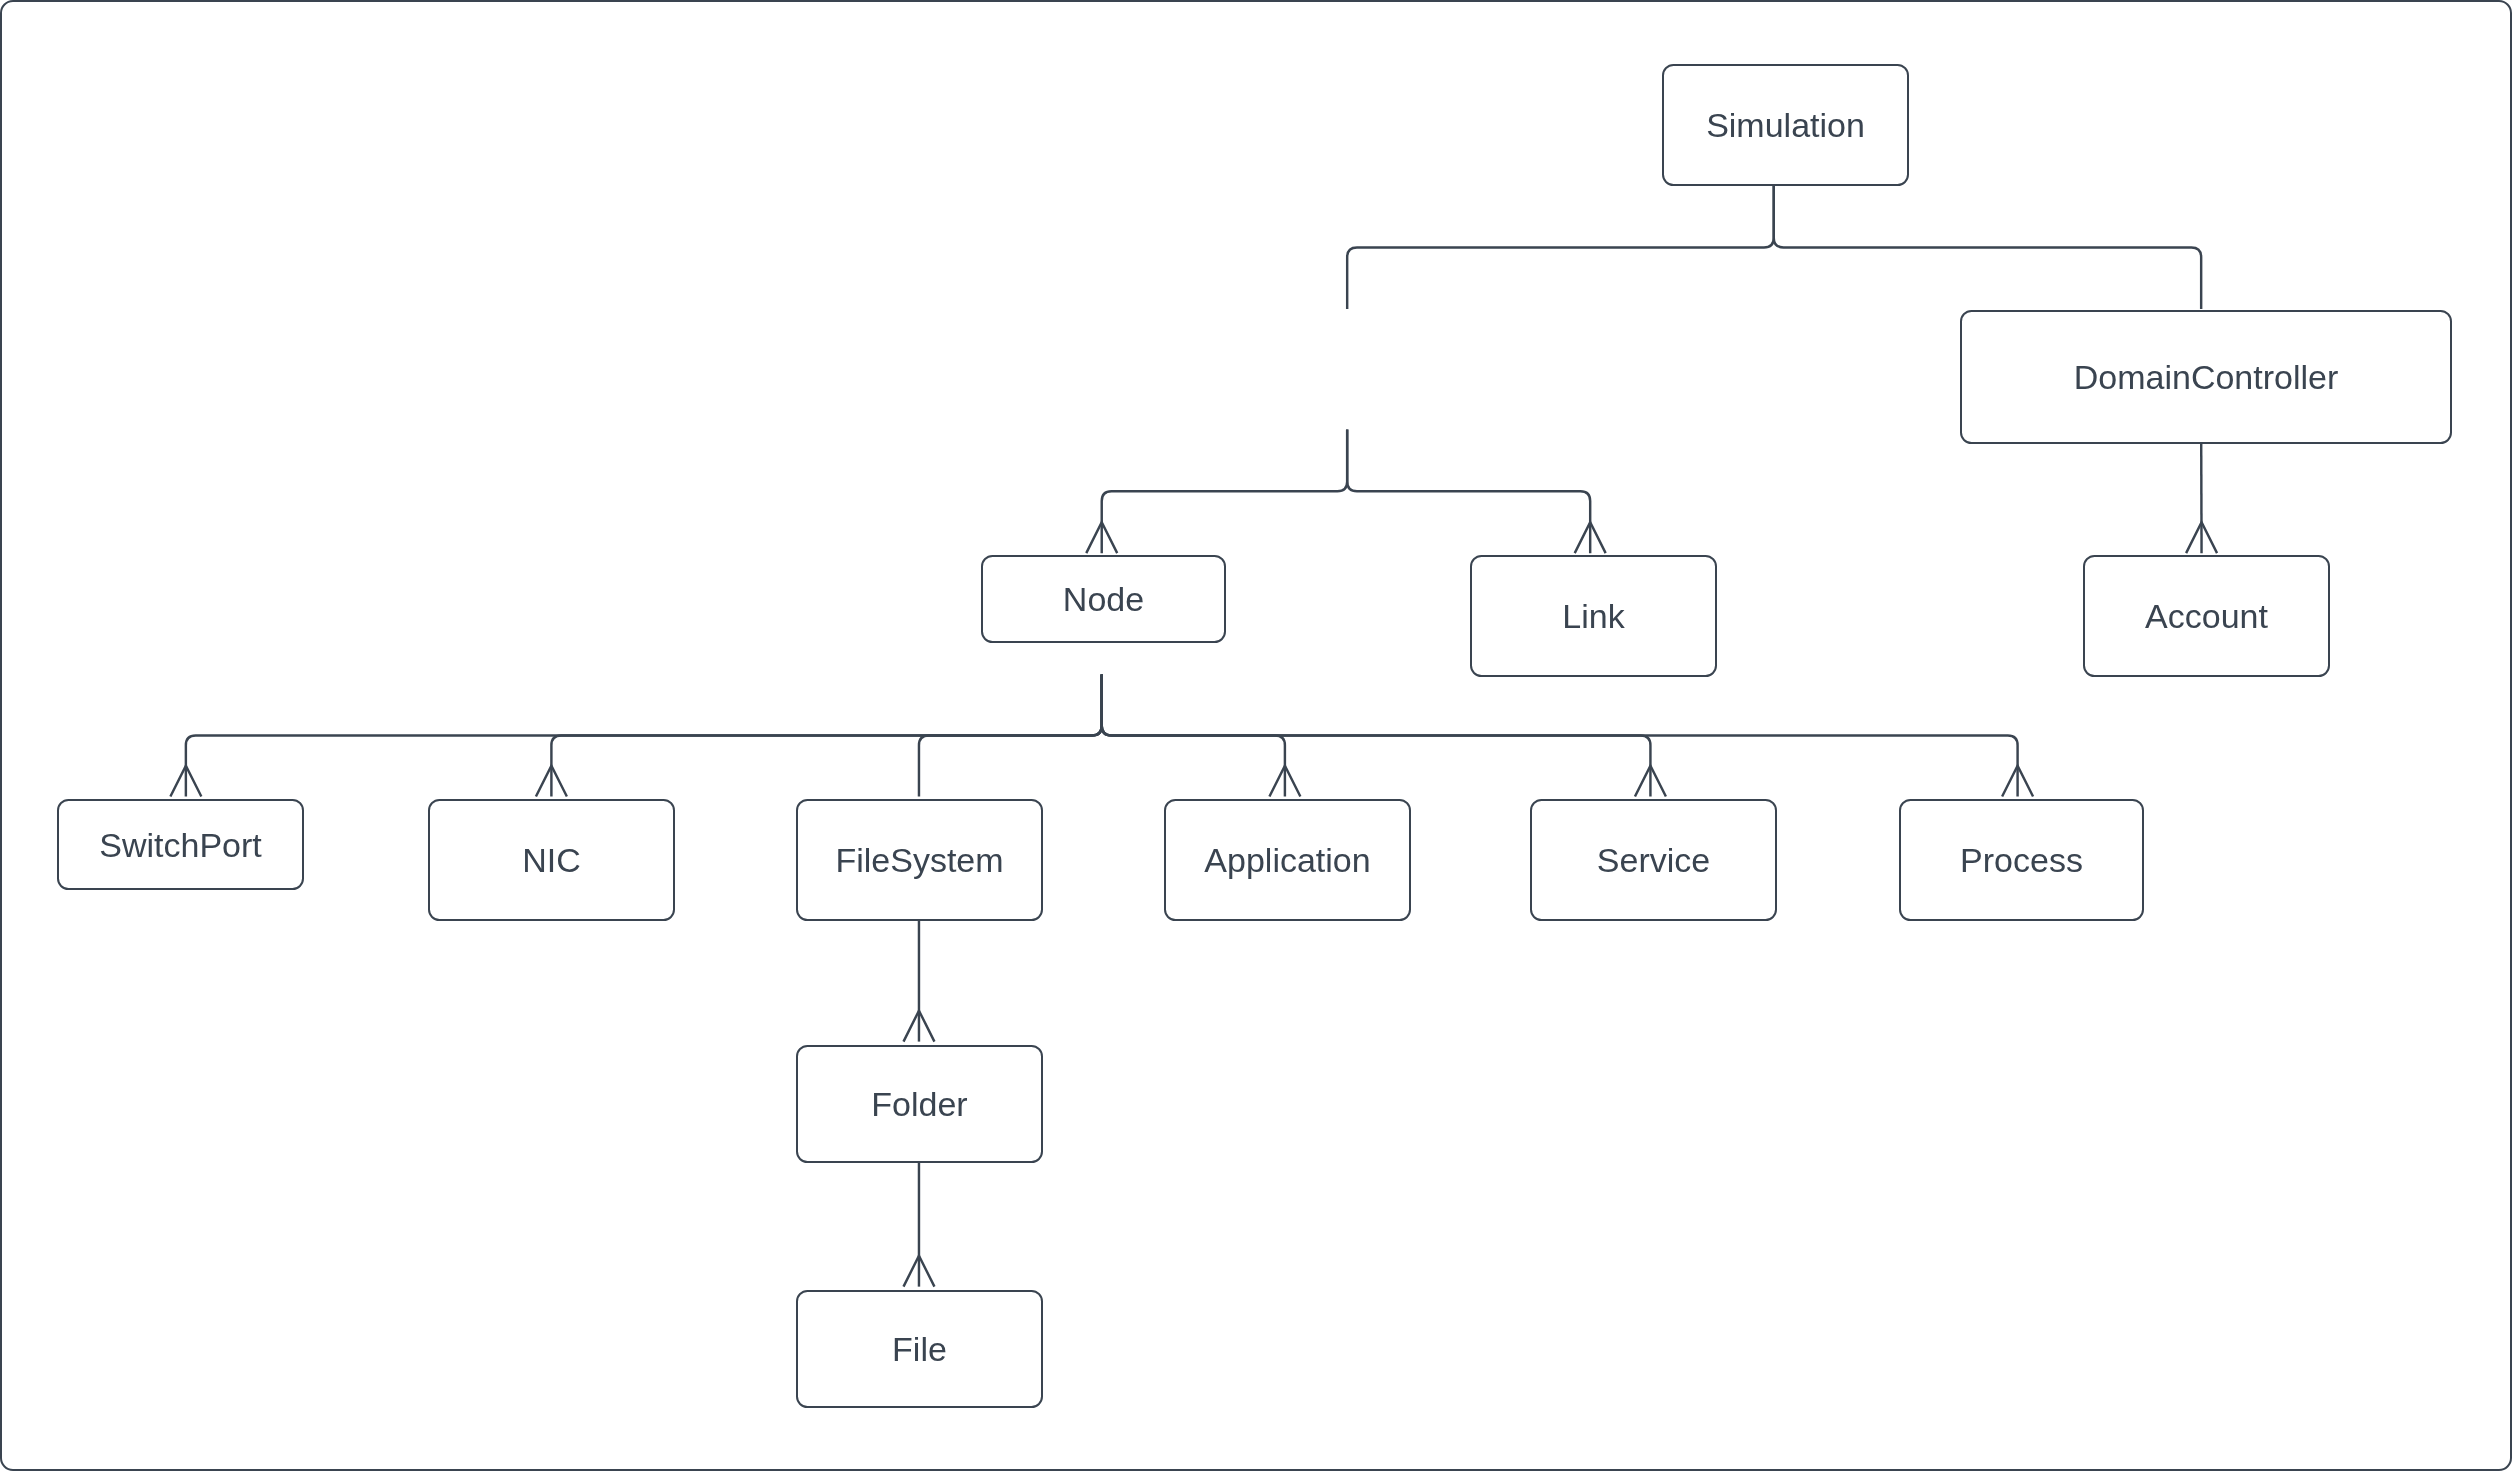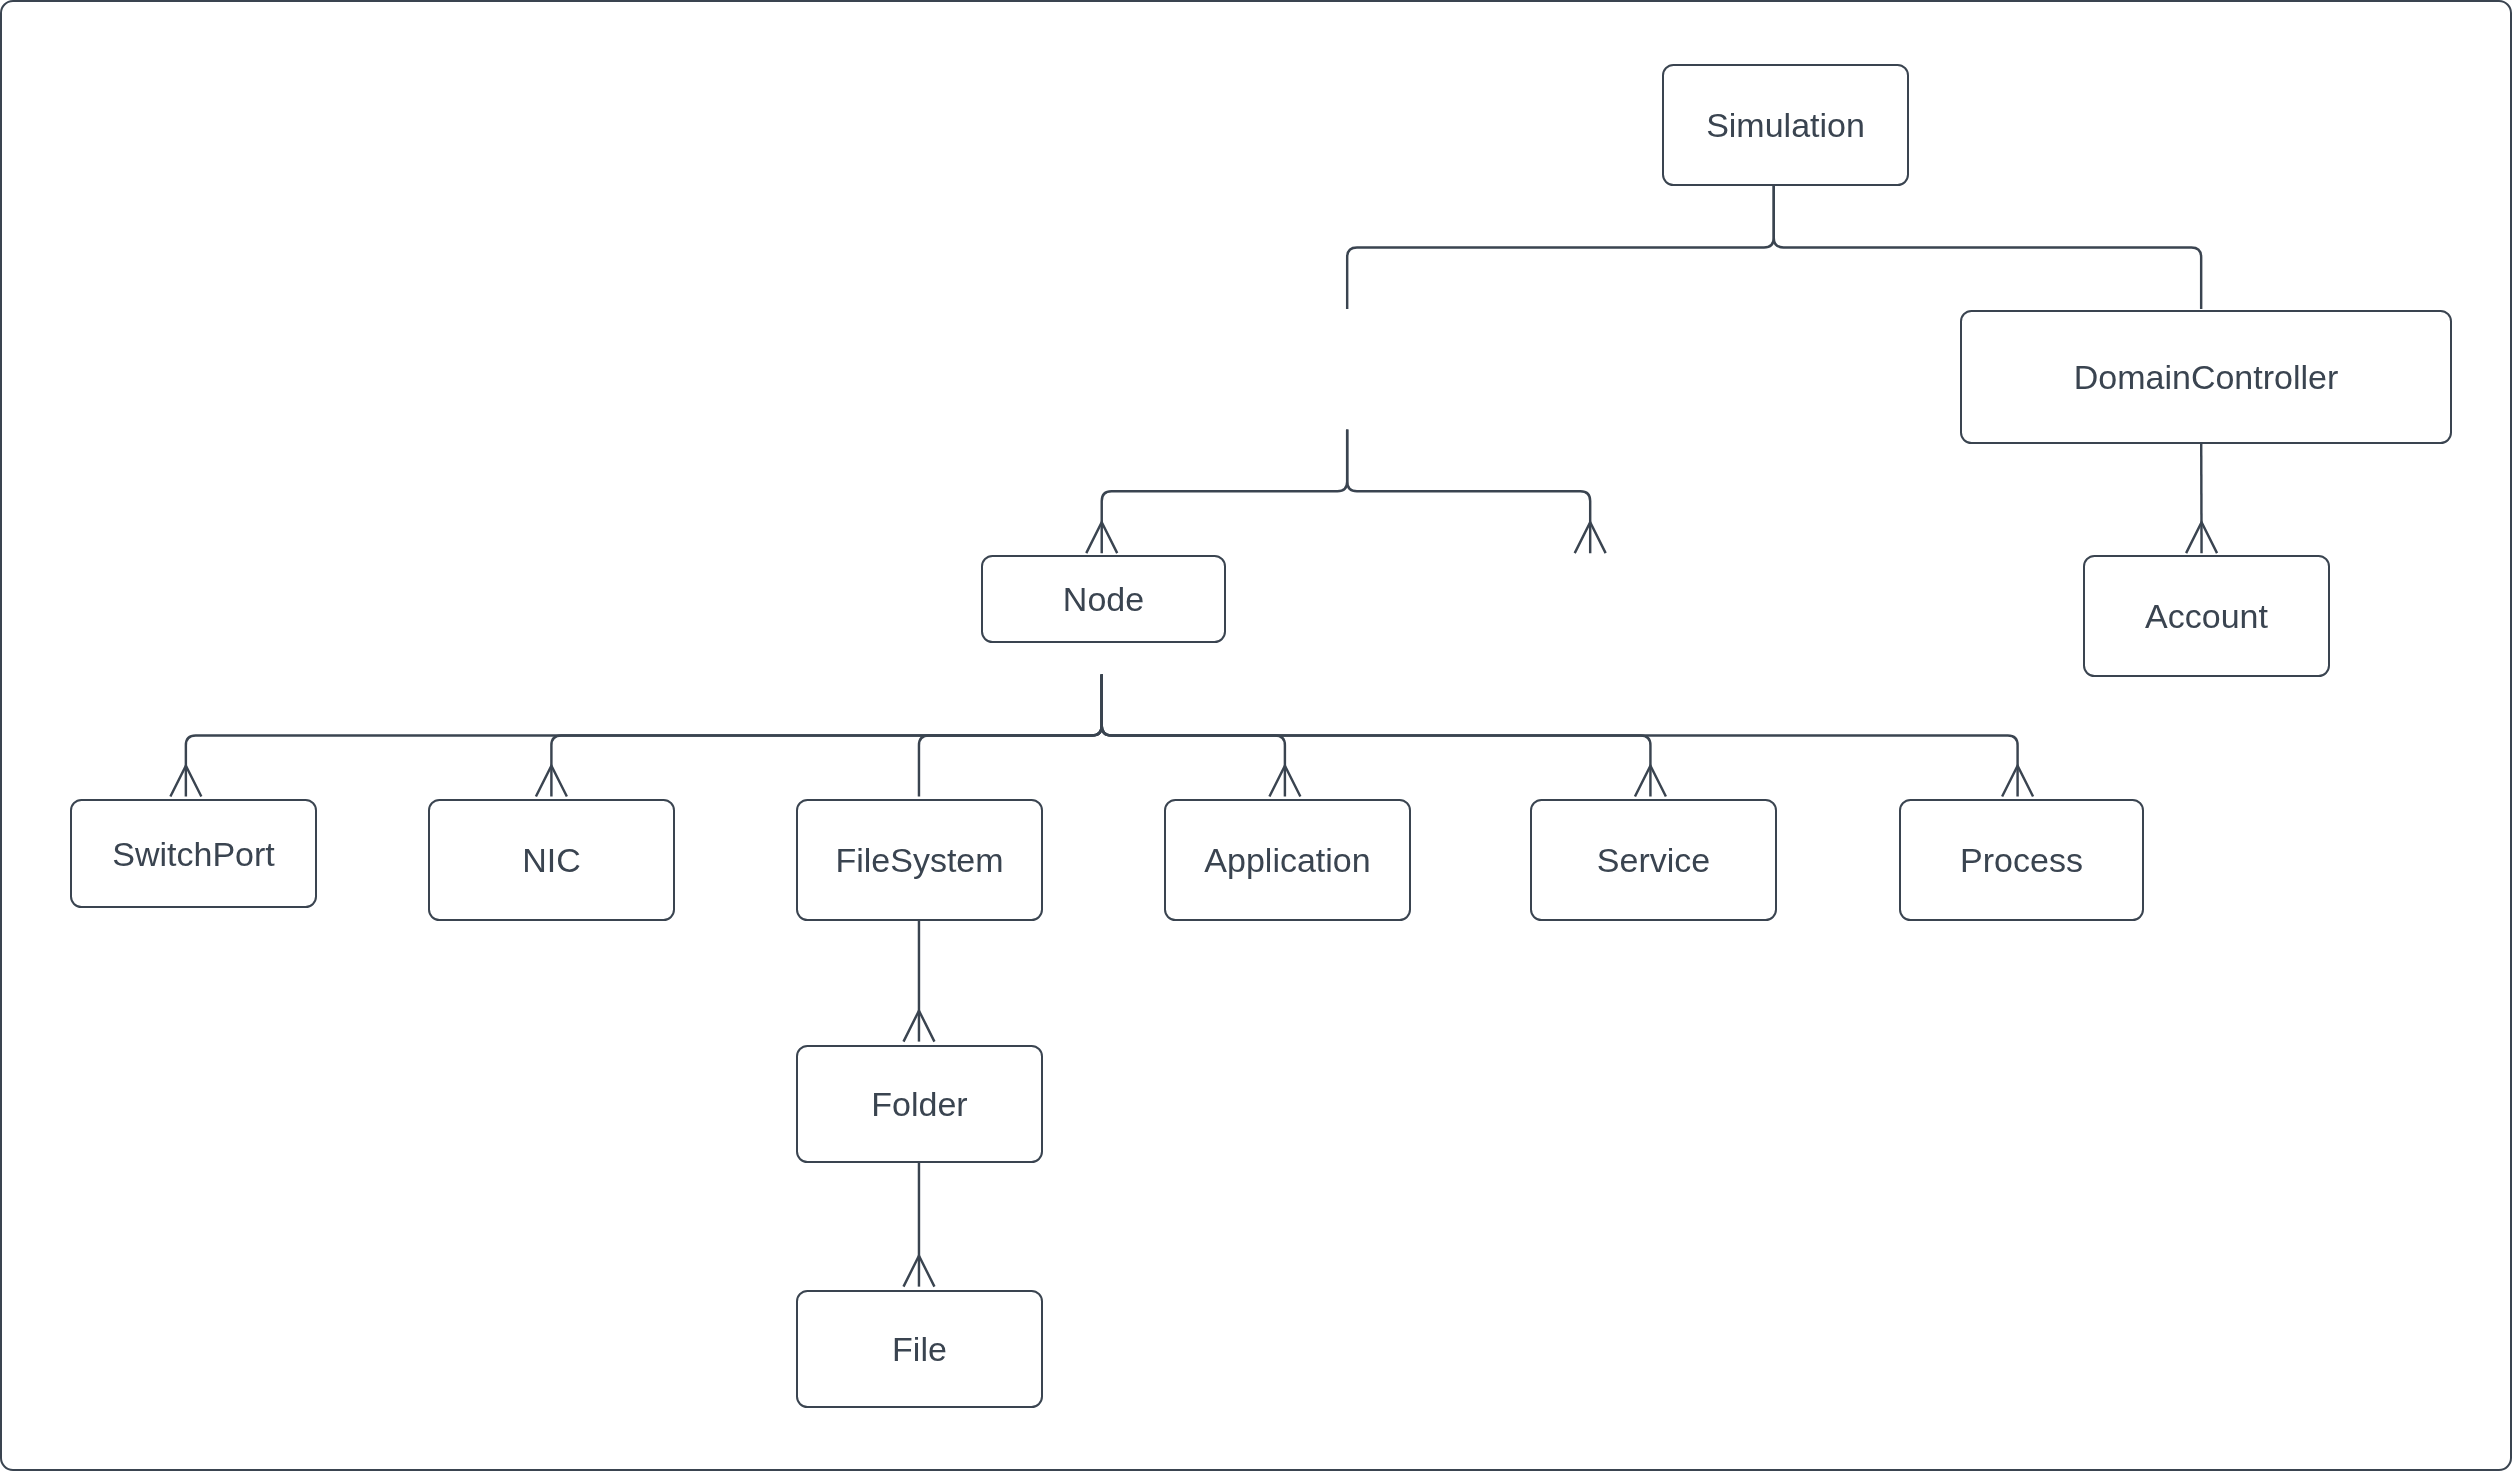--- a/index.html
+++ b/index.html
@@ -81,24 +81,27 @@
 
 <div class="node" style="left: 1652px; top: 62px; width: 247px; height: 122px; margin-left: 8px;">
       <span class="label">Simulation</span>
     </div>
     <div class="node" style="left: 1958px; top: 308px; width: 492px; height: 134px;">
       <span class="label">DomainController</span>
     </div>
     <div class="node" style="left: 979px; top: 553px; width: 245px; height: 88px;">
       <span class="label">Node</span>
     </div>
+    <div class="node" style="left: 1468px; top: 553px; width: 247px; height: 122px;">
+      <span class="label">Link</span>
+    </div>
     <div class="node" style="left: 2081px; top: 553px; width: 247px; height: 122px; justify-content: center;">
       <span class="label">Account</span>
     </div>
-    <div class="node" style="left: 68px; top: 797px; width: 247px; height: 109px;">
+    <div class="node" style="left: 55px; top: 797px; width: 247px; height: 91px;">
       <span class="label">SwitchPort</span>
     </div>
     <div class="node" style="left: 426px; top: 797px; width: 247px; height: 122px;">
       <span class="label">NIC</span>
     </div>
     <div class="node" style="left: 794px; top: 797px; width: 247px; height: 122px;">
       <span class="label">FileSystem</span>
     </div>
     <div class="node" style="left: 1162px; top: 797px; width: 247px; height: 122px;">
       <span class="label">Application</span>

